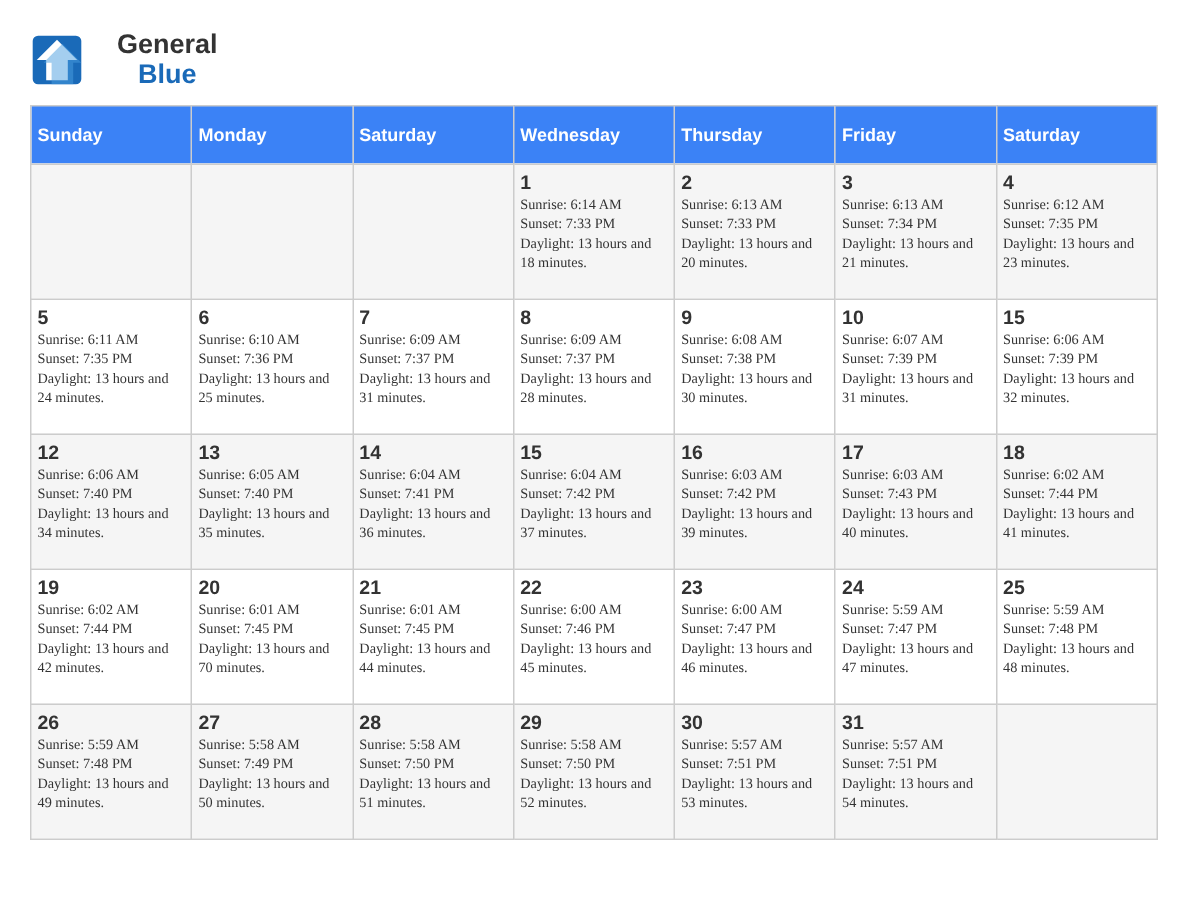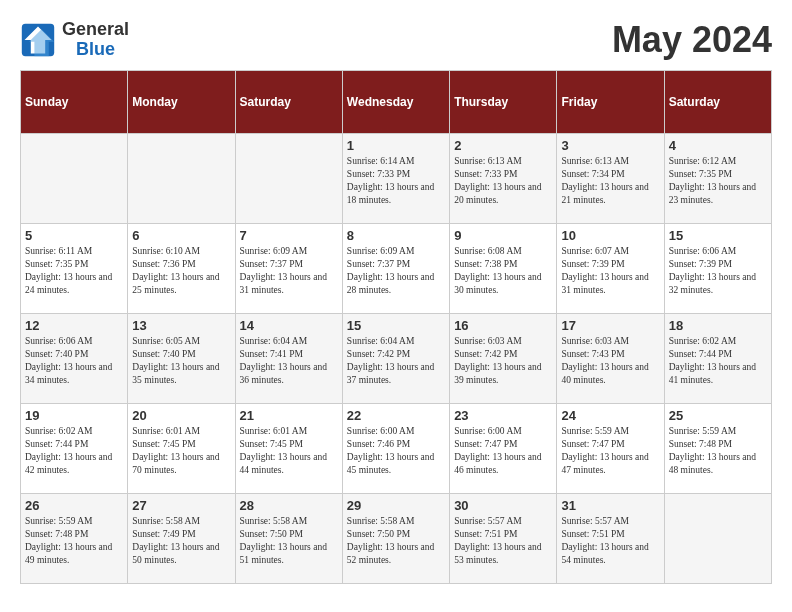--- a/index.html
+++ b/index.html
@@ -12,21 +12,21 @@
     }
     .header {
       display: flex;
       justify-content: space-between;
       align-items: flex-start;
       margin-bottom: 10px;
     }
     .logo {
       display: flex;
       align-items: center;
-      gap: 6px;
+      gap: 22px;
     }
     .logo-text {
       font-size: 18px;
       font-weight: bold;
       color: #333;
       line-height: 1.1;
     }
     .logo-icon {
       width: 36px;
       height: 36px;
@@ -43,25 +43,25 @@
     .location-title {
       font-size: 16px;
       color: #555;
     }
     table {
       width: 100%;
       border-collapse: collapse;
       table-layout: fixed;
     }
     thead th {
-      background-color: #7f1d1d;
+      background-color: #3b82f6;
       color: #fff;
       font-size: 12px;
       font-weight: bold;
-      padding: 24px 4px;
+      padding: 12px 4px;
       border: 1px solid #ccc;
       text-align: left;
     }
     tbody td {
       border: 1px solid #ccc;
       vertical-align: top;
       padding: 4px 4px;
       font-size: 10px;
       color: #333;
       background: #fff;
@@ -96,21 +96,20 @@
       <rect x="2" y="2" width="36" height="36" rx="4" fill="#1a6ab8"></rect>
       <polygon points="20,5 35,20 28,20 28,35 12,35 12,20 5,20" fill="white"></polygon>
       <polygon points="24,8 38,22 32,22 32,38 16,38 16,22 10,22" fill="#4a9de0" opacity="0.5"></polygon>
     </svg>
     <div class="logo-text">
       <div>General</div>
       <div style="color:#1a6ab8;text-align:center;">Blue</div>
     </div>
   </div>
   <div class="title-block">
-    <div class="month-title">May 2024</div>
   </div>
 </div>
 
 <table>
   <thead>
     <tr>
     <th>Sunday</th>
         <th>Monday</th>
         <th>Saturday</th>
         <th>Wednesday</th>

